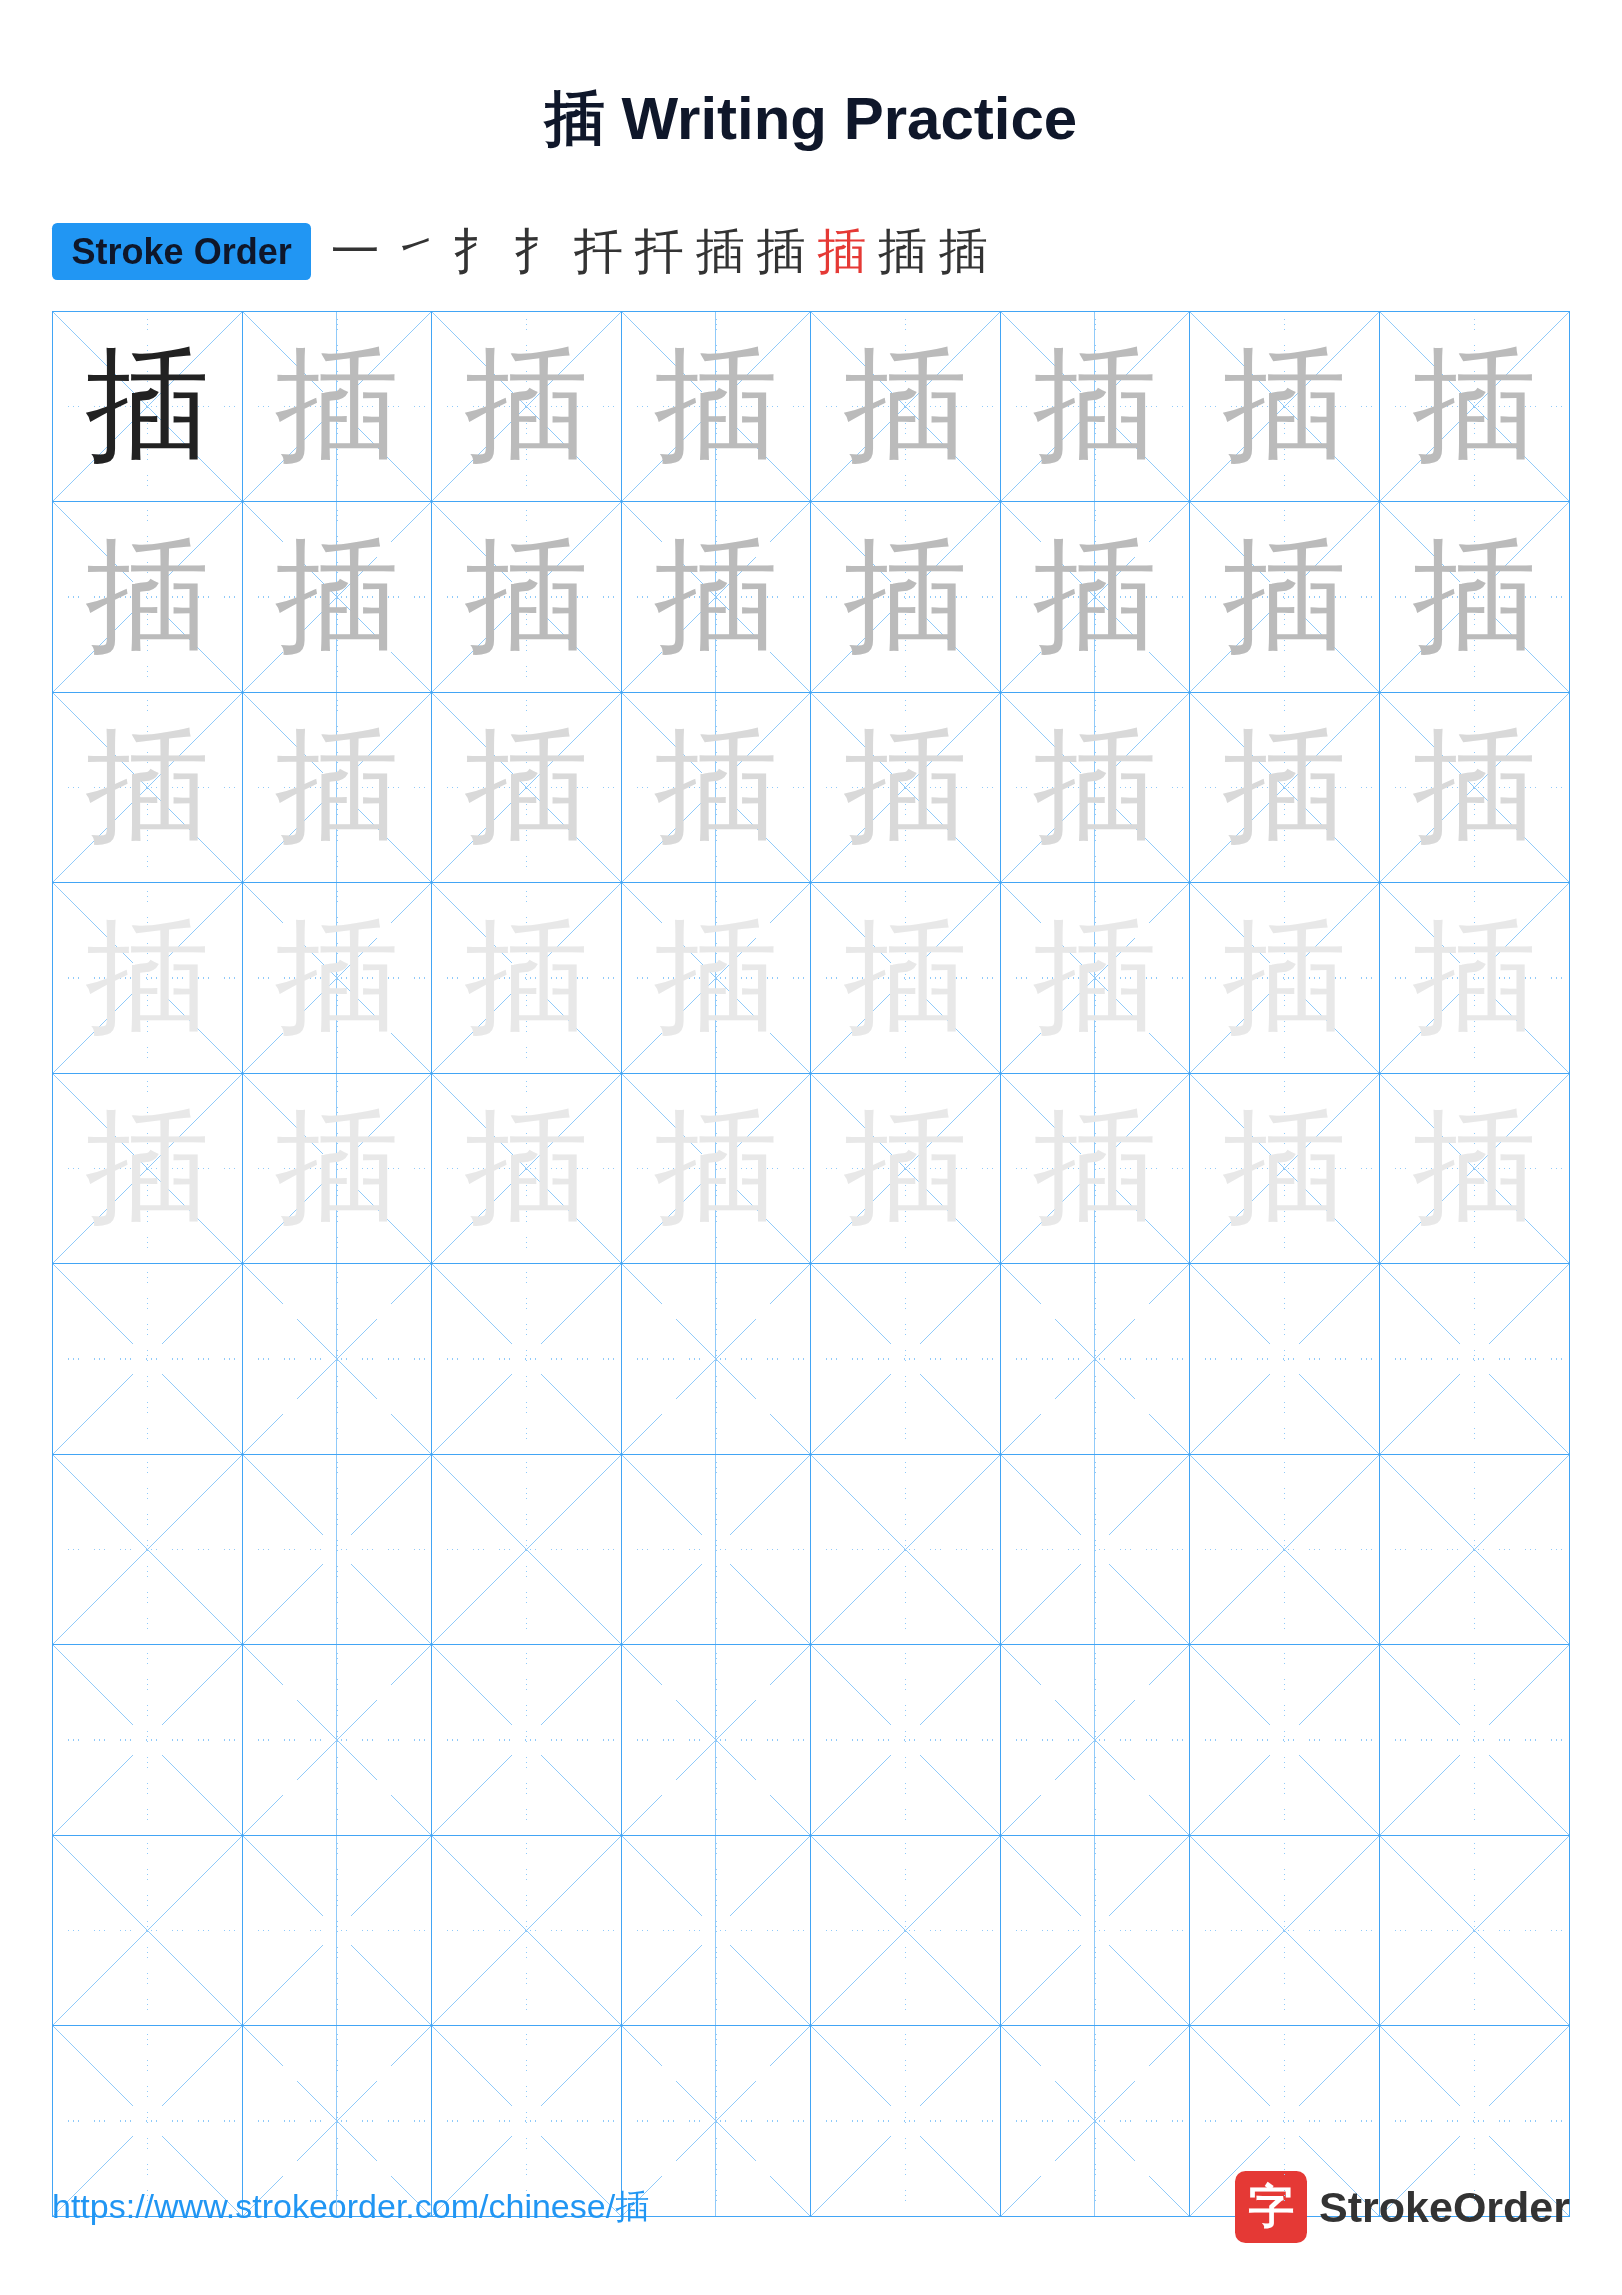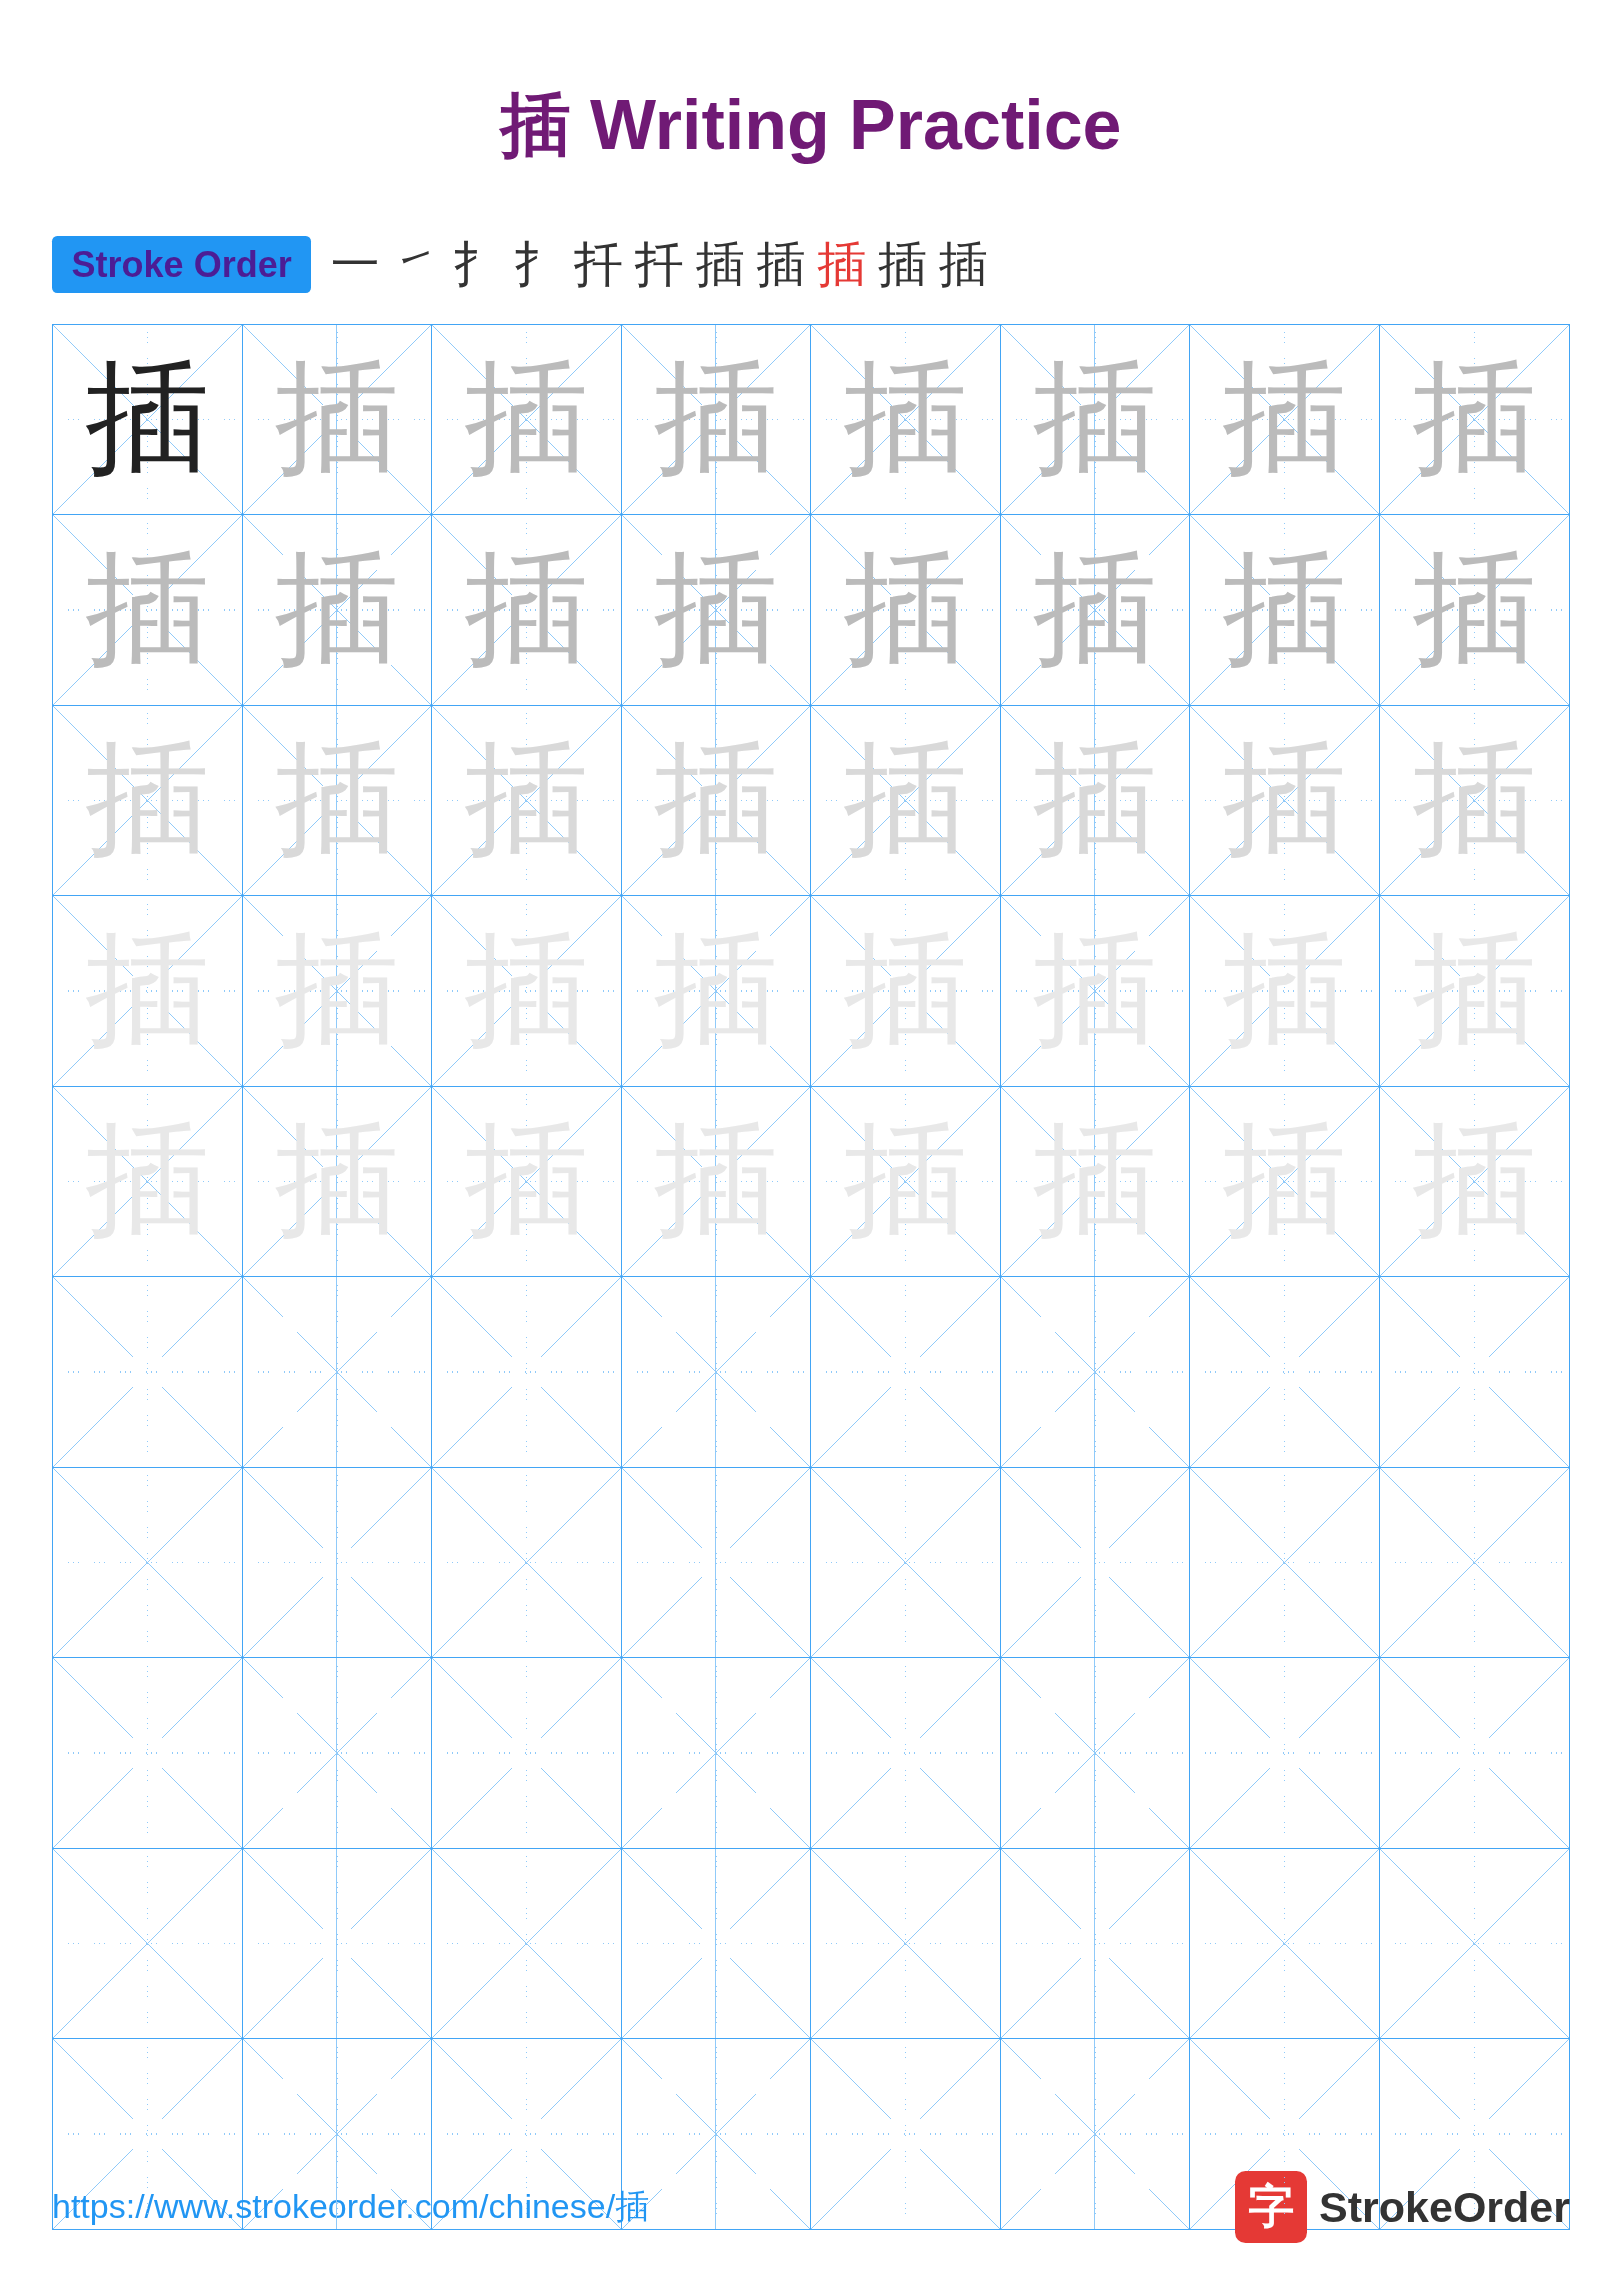--- a/index.html
+++ b/index.html
@@ -9,36 +9,36 @@
       background: #ffffff;
       font-family: serif;
       position: relative;
       overflow: hidden;
     }
 
     .page-title {
       text-align: center;
       padding-top: 79px;
       padding-bottom: 39px;
-      font-size: 70px;
+      font-size: 60px;
       font-weight: bold;
-      color: #701a75;
+      color: #0f172a;
       font-family: Arial, sans-serif;
     }
 
     .stroke-order-row {
       display: flex;
       align-items: center;
       padding: 19.6px 52px 26px 52px;
       gap: 19.6px;
     }
 
     .stroke-order-badge {
       background: #2196F3;
-      color: #4c1d95;
+      color: #0f172a;
       font-size: 36px;
       font-weight: bold;
       padding: 7.9px 19.6px;
       border-radius: 5.2px;
       font-family: Arial, sans-serif;
       white-space: nowrap;
     }
 
     .stroke-sequence {
       display: flex;

